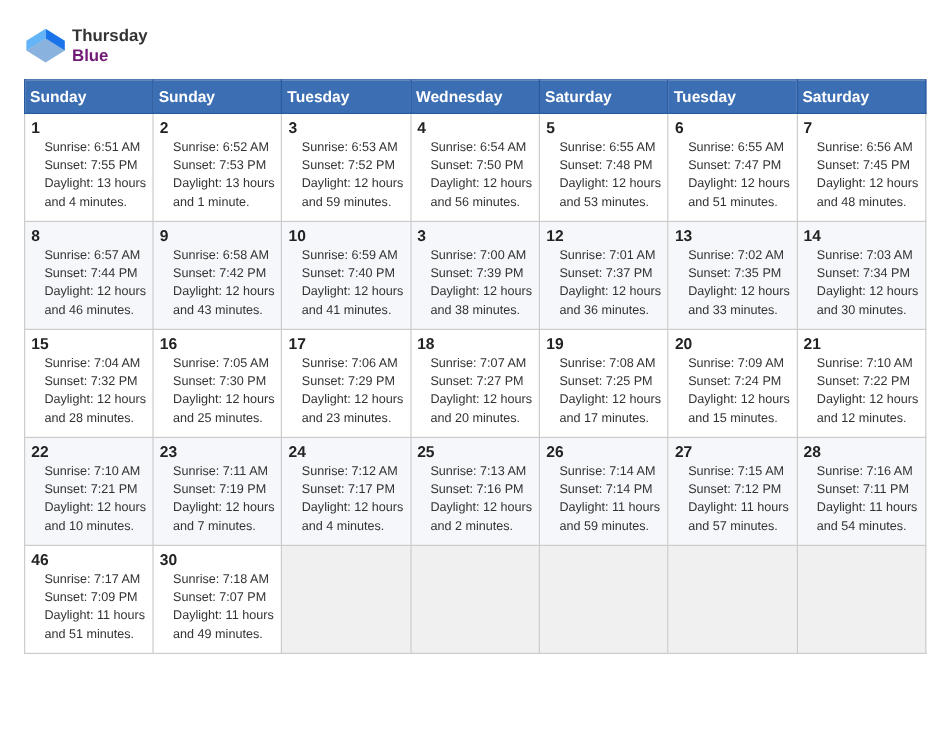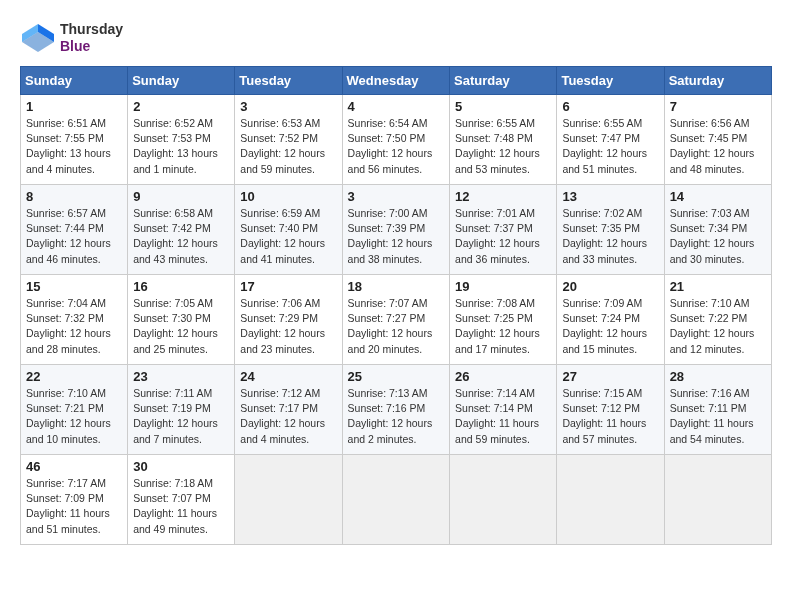--- a/index.html
+++ b/index.html
@@ -62,20 +62,21 @@
     .day-num {
       font-size: 13px;
       font-weight: bold;
       color: #222;
       display: block;
       margin-bottom: 2px;
     }
     .day-info {
       color: #333;
       line-height: 1.45;
+      margin-left: 11px;
     }
     .empty-cell {
       background: #f0f0f0 !important;
     }
   </style>
 </head>
 <body>
 
 <div class="header">
   <div class="logo">

